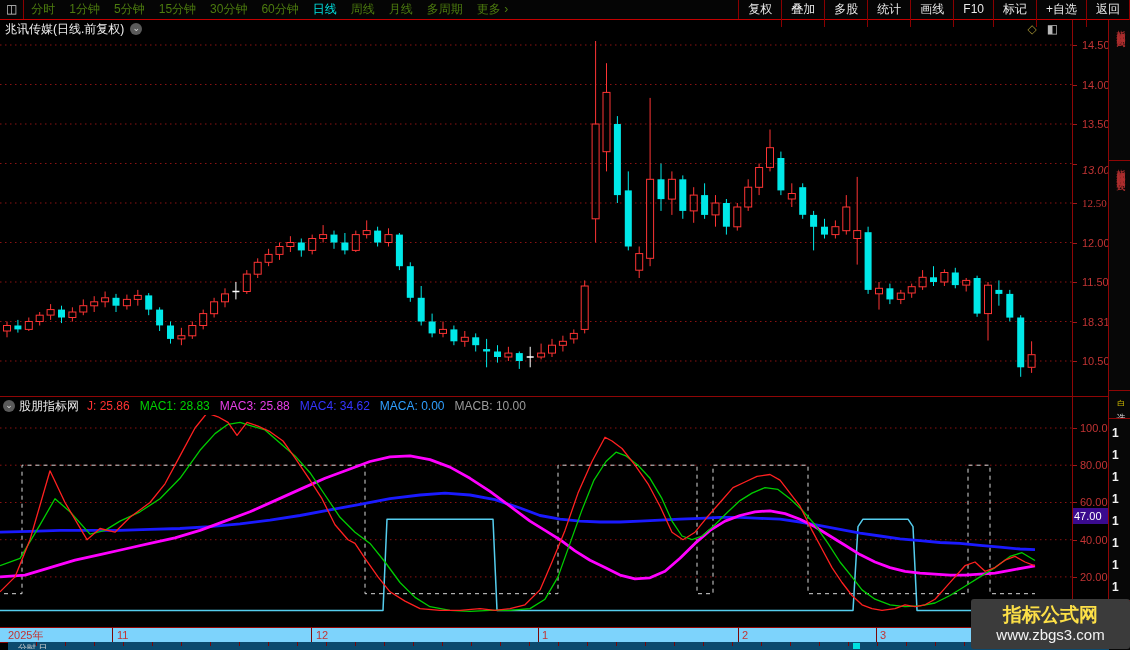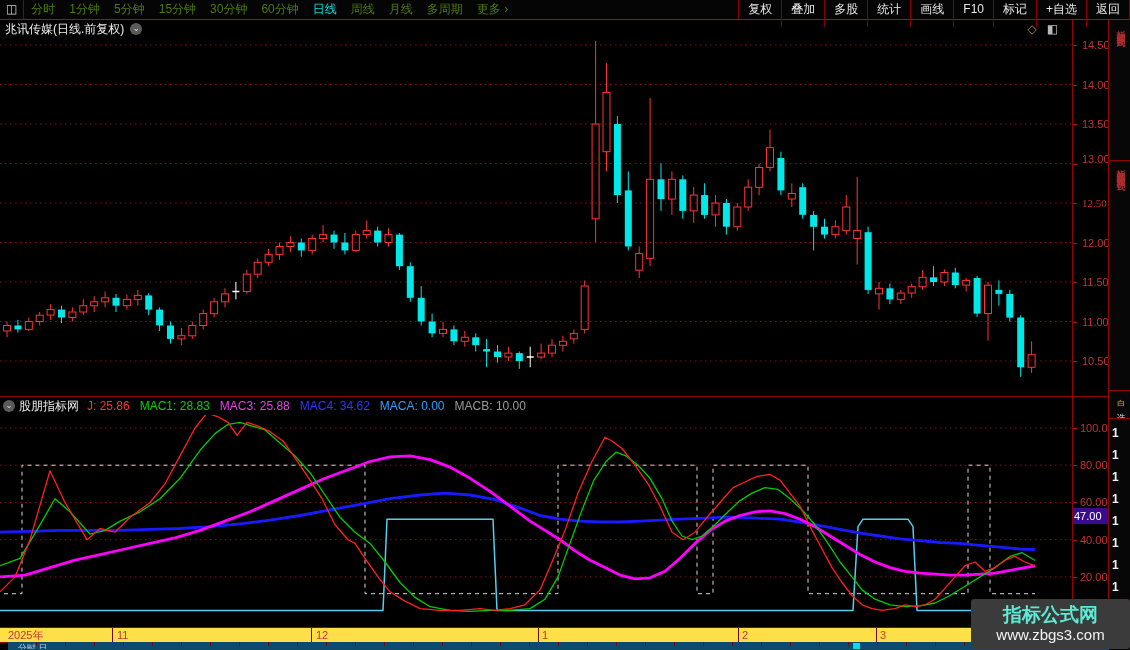--- a/index.html
+++ b/index.html
@@ -32,38 +32,38 @@
   .axlabel{position:absolute;color:#c23434;font-size:11px;line-height:11px;white-space:nowrap;}
   .tick{position:absolute;width:5px;height:1px;background:#a01818;}
   #badge47{position:absolute;left:1073px;width:35px;height:16px;background:#3a0b8e;color:#fff;
            font-size:11px;line-height:16px;text-align:left;padding-left:1px;}
   
   #ind-header{position:absolute;left:0;top:398px;width:1072px;height:16px;display:flex;align-items:center;font-size:12px;}
   #ind-name{color:#e8e8e8;margin:0 8px 0 4px;}
   .ind-val{margin-right:10px;white-space:nowrap;}
   
   #xaxis{position:absolute;left:0;top:627px;width:1130px;height:14px;border-top:1px solid #8f0606;
-         border-bottom:1px solid #8f0606;background:#fde047;}
+         border-bottom:1px solid #8f0606;background:#7dd3fc;}
   .month{position:absolute;top:1px;color:#c23434;font-size:11px;line-height:12px;}
   .mtick{position:absolute;top:0;width:1px;height:14px;background:#7a0606;}
   #bottom-strip{position:absolute;left:8px;top:642px;width:1130px;height:8px;background:#0c4a6e;}
   #bottom-strip .bticks{position:absolute;left:0;top:0;width:1108px;height:4px;
      background:repeating-linear-gradient(90deg,transparent 0 28px,#7a0606 28px 29px);}
   .bfrag{position:absolute;font-size:9px;overflow:hidden;height:7px;}
   
   #right-strip{position:absolute;left:1109px;top:20px;width:21px;height:630px;background:#070707;overflow:hidden;}
   .vsec{position:absolute;left:2px;writing-mode:vertical-rl;text-orientation:upright;
         font-size:9px;letter-spacing:1px;overflow:hidden;width:16px;}
   .vsep{position:absolute;left:0;width:21px;height:1px;background:#8f0606;}
   .vdigits{position:absolute;left:3px;display:flex;flex-direction:column;color:#f2f2f2;
            font-size:12px;font-weight:bold;line-height:22px;}
   
   #watermark{position:absolute;left:971px;top:599px;width:159px;height:50px;background:#3b3b3b;
              border-radius:3px;display:flex;flex-direction:column;justify-content:center;align-items:center;z-index:9;}
-  #wm1{color:#5eead4;font-size:19px;font-weight:bold;line-height:22px;}
+  #wm1{color:#fde047;font-size:19px;font-weight:bold;line-height:22px;}
   #wm2{color:#f2f2f2;font-size:15px;line-height:18px;}
 </style>
 </head>
 <body>
 
 <div id="app">
 
   <div id="toolbar">
     <span id="tb-window-icon">◫</span>
     <div id="tb-left">
@@ -361,29 +361,29 @@
       </g>
     </svg>
   <div id="price-axis-labels">
       <div class="tick" style="left: 1072px; top: 45px;"></div>
       <div class="axlabel" style="left: 1082px; top: 40px;">14.50</div>
       <div class="tick" style="left: 1072px; top: 84.5px;"></div>
       <div class="axlabel" style="left: 1082px; top: 79.5px;">14.00</div>
       <div class="tick" style="left: 1072px; top: 124px;"></div>
       <div class="axlabel" style="left: 1082px; top: 119px;">13.50</div>
       <div class="tick" style="left: 1072px; top: 163.5px;"></div>
-      <div class="axlabel" style="left: 1082px; top: 154px;">13.00</div>
+      <div class="axlabel" style="left: 1082px; top: 165px; font-style: italic;">13.00</div>
       <div class="tick" style="left: 1072px; top: 203px;"></div>
       <div class="axlabel" style="left: 1082px; top: 198px; font-family: Liberation Serif, serif;">12.50</div>
       <div class="tick" style="left: 1072px; top: 242.5px;"></div>
       <div class="axlabel" style="left: 1082px; top: 237.5px;">12.00</div>
       <div class="tick" style="left: 1072px; top: 282px;"></div>
       <div class="axlabel" style="left: 1082px; top: 277px;">11.50</div>
       <div class="tick" style="left: 1072px; top: 321.5px;"></div>
-      <div class="axlabel" style="left: 1082px; top: 316.5px;">11.00</div>
+      <div class="axlabel" style="left: 1082px; top: 316.5px;">18.31</div>
       <div class="tick" style="left: 1072px; top: 361px;"></div>
       <div class="axlabel" style="left: 1082px; top: 356px;">10.50</div>
     </div>
 
   <div class="redline-h" style="top:396px;"></div>
 
   <div id="ind-header">
     <span class="circ-icon" style="margin-left:3px">⌄</span>
     <span id="ind-name">股朋指标网</span>
     <span id="ind-vals"><span class="ind-val" style="color: rgb(255, 50, 50);">J: 25.86</span><span class="ind-val" style="color: rgb(0, 210, 0);">MAC1: 28.83</span><span class="ind-val" style="color: rgb(233, 63, 233);">MAC3: 25.88</span><span class="ind-val" style="color: rgb(53, 53, 255);">MAC4: 34.62</span><span class="ind-val" style="color: rgb(47, 159, 255);">MACA: 0.00</span><span class="ind-val" style="color: rgb(154, 154, 154);">MACB: 10.00</span></span>

